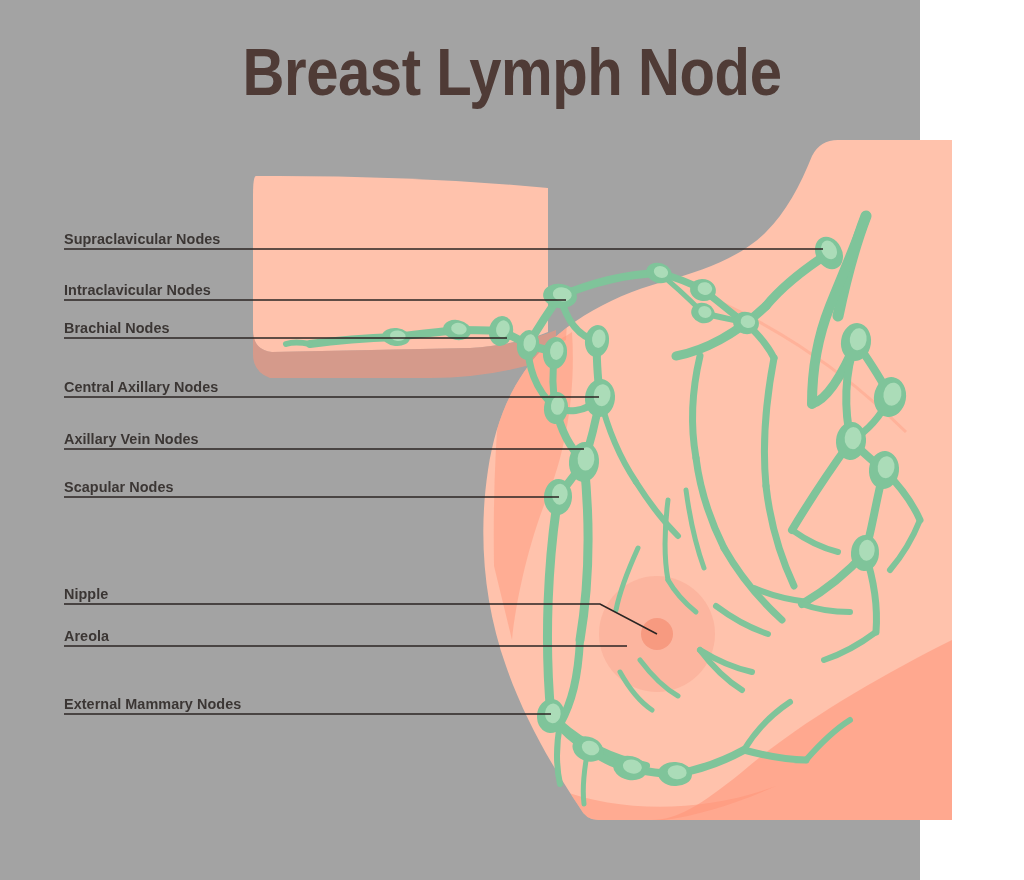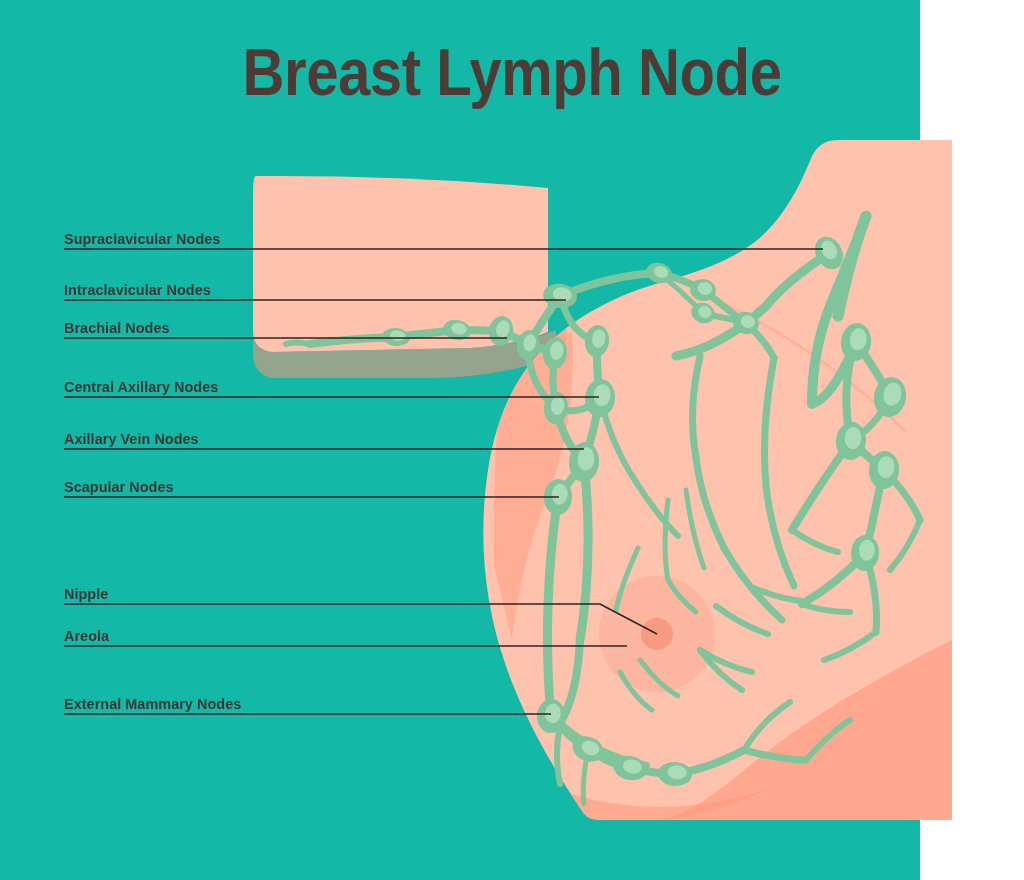--- a/index.html
+++ b/index.html
@@ -1,21 +1,21 @@
 <!DOCTYPE html>
 <html><head>
 <meta charset="utf-8">
 <title>Breast Lymph Node</title>
 <style>
   html,body{margin:0;padding:0;background:#ffffff;}
   body{
     width:1024px;height:880px;overflow:hidden;position:relative;
     font-family:"Liberation Sans","DejaVu Sans",sans-serif;
   }
-  #stage{position:absolute;left:0;top:0;width:920px;height:880px;background:#14b8a6;}
+  #stage{position:absolute;left:0;top:0;width:920px;height:880px;background:#a3a3a3;}
   #art{position:absolute;left:0;top:0;width:1024px;height:880px;}
   .title{
     position:absolute;left:0;top:36px;width:1024px;text-align:center;
     font-family:"Liberation Sans","DejaVu Sans",sans-serif;
     font-size:66px;line-height:72px;font-weight:bold;
     letter-spacing:-0.5px;color:#4f3b36;
     transform:scaleX(0.88);transform-origin:50% 50%;
     white-space:nowrap;
   }
   .label{

